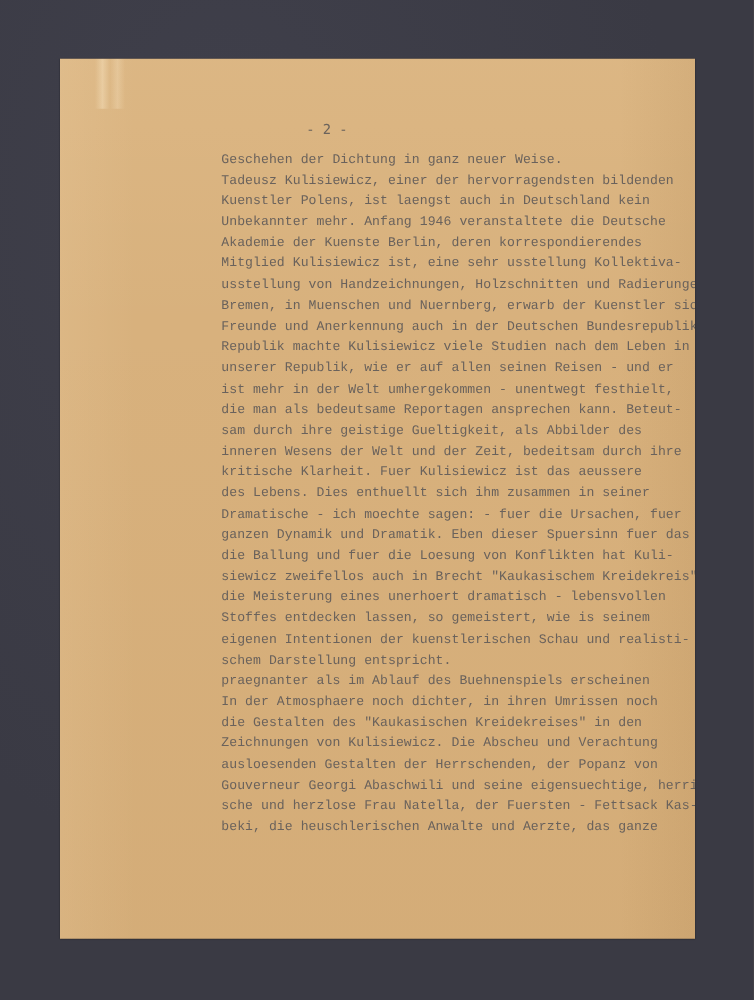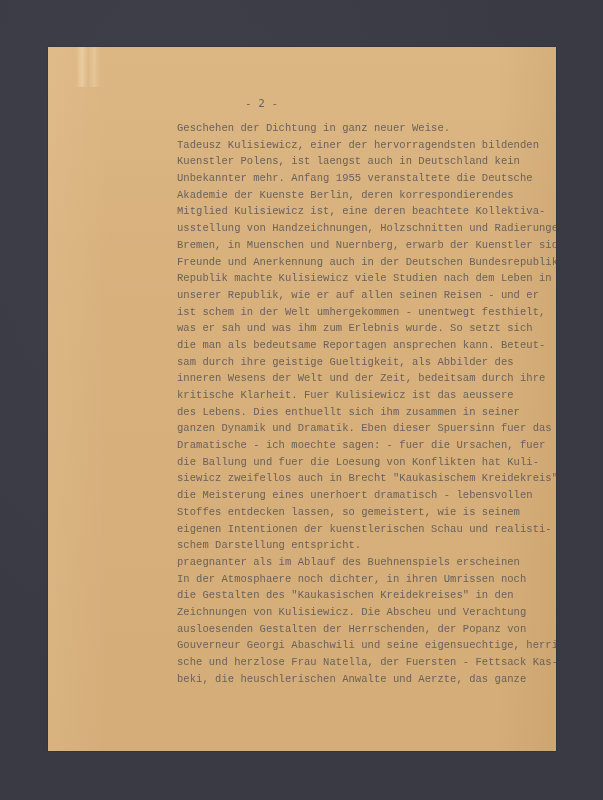--- a/index.html
+++ b/index.html
@@ -75,37 +75,36 @@
 
 <div class="paper">
   <div class="crease"></div>
 
   <div class="page-number">- 2 -</div>
 
   <div class="body-text">
     <div class="line">Geschehen der Dichtung in ganz neuer Weise.</div>
     <div class="line">Tadeusz Kulisiewicz, einer der hervorragendsten bildenden</div>
     <div class="line">Kuenstler Polens, ist laengst auch in Deutschland kein</div>
-    <div class="line">Unbekannter mehr. Anfang 1955 veranstaltete die Deutsche</div>
+    <div class="line">Unbekannter mehr. Anfang 1946 veranstaltete die Deutsche</div>
     <div class="line">Akademie der Kuenste Berlin, deren korrespondierendes</div>
-    <div class="line">Mitglied Kulisiewicz ist, eine deren beachtete Kollektiva-</div>
+    <div class="line">Mitglied Kulisiewicz ist, eine sehr usstellung Kollektiva-</div>
     <div class="line">usstellung von Handzeichnungen, Holzschnitten und Radierungen</div>
     <div class="line">Bremen, in Muenschen und Nuernberg, erwarb der Kuenstler sich</div>
     <div class="line">Freunde und Anerkennung auch in der Deutschen Bundesrepublik.</div>
     <div class="line">Republik machte Kulisiewicz viele Studien nach dem Leben in</div>
     <div class="line">unserer Republik, wie er auf allen seinen Reisen - und er</div>
-    <div class="line">ist schem in der Welt umhergekommen - unentwegt festhielt,</div>
-    <div class="line">was er sah und was ihm zum Erlebnis wurde. So setzt sich</div>
+    <div class="line">ist mehr in der Welt umhergekommen - unentwegt festhielt,</div>
     <div class="line">die man als bedeutsame Reportagen ansprechen kann. Beteut-</div>
     <div class="line">sam durch ihre geistige Gueltigkeit, als Abbilder des</div>
     <div class="line">inneren Wesens der Welt und der Zeit, bedeitsam durch ihre</div>
     <div class="line">kritische Klarheit. Fuer Kulisiewicz ist das aeussere</div>
     <div class="line">des Lebens. Dies enthuellt sich ihm zusammen in seiner</div>
+    <div class="line">Dramatische - ich moechte sagen: - fuer die Ursachen, fuer</div>
     <div class="line">ganzen Dynamik und Dramatik. Eben dieser Spuersinn fuer das</div>
-    <div class="line">Dramatische - ich moechte sagen: - fuer die Ursachen, fuer</div>
     <div class="line">die Ballung und fuer die Loesung von Konflikten hat Kuli-</div>
     <div class="line">siewicz zweifellos auch in Brecht "Kaukasischem Kreidekreis"</div>
     <div class="line">die Meisterung eines unerhoert dramatisch - lebensvollen</div>
     <div class="line">Stoffes entdecken lassen, so gemeistert, wie is seinem</div>
     <div class="line">eigenen Intentionen der kuenstlerischen Schau und realisti-</div>
     <div class="line">schem Darstellung entspricht.</div>
     <div class="line">praegnanter als im Ablauf des Buehnenspiels erscheinen</div>
     <div class="line">In der Atmosphaere noch dichter, in ihren Umrissen noch</div>
     <div class="line">die Gestalten des "Kaukasischen Kreidekreises" in den</div>
     <div class="line">Zeichnungen von Kulisiewicz. Die Abscheu und Verachtung</div>

